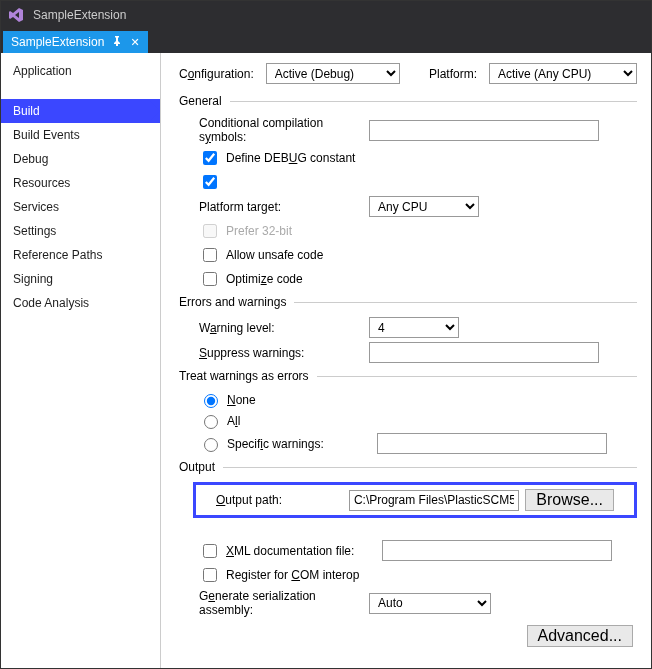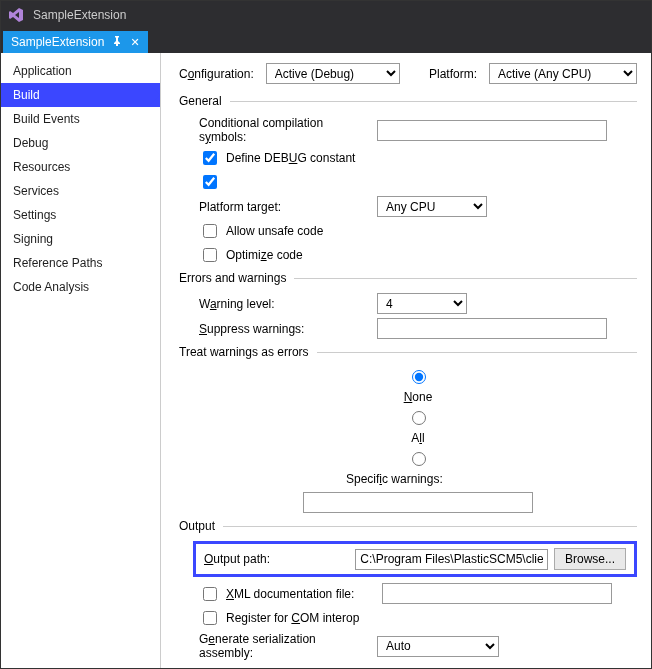--- a/index.html
+++ b/index.html
@@ -57,20 +57,21 @@
   }
   .sidebar-item {
     padding: 5px 12px;
     cursor: pointer;
     color: #1e1e1e;
   }
   .sidebar-item.selected {
     background: #3b47ff;
     color: #fff;
     position: relative;
+    margin-top: 16px;
   }
   .sidebar-item.selected::after {
     content: "";
     position: absolute;
     right: -10px;
     top: 50%;
     transform: translateY(-50%);
     border: 10px solid transparent;
     border-left-color: #3b47ff;
   }
@@ -94,36 +95,36 @@
   .section-header {
     display: flex;
     align-items: center;
     margin: 6px 0 8px 0;
     color: #000;
   }
   .section-header .line {
     flex:1; height:1px; background:#ccc; margin-left:8px;
   }
   .form-row {
-    display:flex; align-items:center; margin: 4px 0 4px 20px; gap: 8px;
+    display:flex; align-items:center; margin: 4px 0 4px 20px;
   }
   .form-row .flabel { width: 170px; }
   .check-row { display:flex; align-items:center; gap:6px; margin:4px 0 4px 20px;}
   .check-row input[type=checkbox]{ width:14px; height:14px; }
   .check-row.disabled { color:#aaa; }
-  .radio-row { display:flex; align-items:center; gap:6px; margin:4px 0 4px 20px;flex-direction:column;}
+  .radio-row { display:flex; align-items:center; gap:6px; margin:4px 0 4px 20px;}
   .radio-row input[type=radio]{ width:14px; height:14px; }
   button.btn {
-    font-family:inherit; font-size:12px;
+    font-family:inherit; font-size:16px;
     background:#e9e9e9; border:1px solid #aaa;
     height:22px; padding:0 10px; cursor:pointer;
   }
   .highlight-box {
     border: 3px solid #3b47ff;
-    padding: 4px 8px;
+    padding: 4px 20px;
     display:flex; align-items:center;
     margin-left:14px;
     justify-content:flex-end;
   }
   .advanced-row { text-align:right; margin-top:8px; padding-right:4px;}
   .u { text-decoration: underline; }
 </style>
 </head>
 <body>
 
@@ -151,22 +152,22 @@
 <div class="content">
 
   <div class="sidebar">
     <div class="sidebar-item"><span>Application</span></div>
     <div class="sidebar-item selected"><span>Build</span></div>
     <div class="sidebar-item"><span>Build Events</span></div>
     <div class="sidebar-item"><span>Debug</span></div>
     <div class="sidebar-item"><span>Resources</span></div>
     <div class="sidebar-item"><span>Services</span></div>
     <div class="sidebar-item"><span>Settings</span></div>
+    <div class="sidebar-item"><span>Reference Paths</span></div>
     <div class="sidebar-item"><span>Signing</span></div>
-    <div class="sidebar-item"><span>Reference Paths</span></div>
     <div class="sidebar-item"><span>Code Analysis</span></div>
   </div>
 
   <div class="main">
 
     <div class="row">
       <label class="lbl-sm">C<span class="u">o</span>nfiguration:</label>
       <select style="width:160px"><option>Active (Debug)</option></select>
       <span style="width:24px"></span>
       <label class="lbl-sm">Platform:</label>
@@ -185,20 +186,24 @@
       <input type="checkbox" checked="" style="">
       <span>Define DEB<span class="u">U</span>G constant</span>
     </div>
     <div class="check-row">
       <input type="checkbox" checked="" style="">
     </div>
     <div class="form-row">
       <span class="flabel">Platform tar<span class="u">g</span>et:</span>
       <select style="width:110px"><option>Any CPU</option></select>
     </div>
+    <div class="check-row disabled">
+      <input type="checkbox" disabled="" style="">
+      <span>Prefer 32-bit</span>
+    </div>
     <div class="check-row">
       <input type="checkbox" style="">
       <span>Allow unsafe code</span>
     </div>
     <div class="check-row">
       <input type="checkbox" style="">
       <span>Optimi<span class="u">z</span>e code</span>
     </div>
 
     <div class="section-header">
@@ -234,21 +239,21 @@
 
     <div class="section-header">
       <span>Output</span>
         <div class="line"></div>
     </div>
     <div class="highlight-box">
       <span style="width:164px"><span class="u">O</span>utput path:</span>
       <input type="text" style="width: 208px;" value="C:\Program Files\PlasticSCM5\client\">
       <button class="btn" style="margin-left:6px">Browse...</button>
     </div>
-    <div class="check-row" style="margin-top:6px">
+    <div class="check-row" style="margin-top:22px">
       <input type="checkbox" style="">
       <span style="width:150px"><span class="u">X</span>ML documentation file:</span>
       <input type="text" style="width: 230px;" value="">
     </div>
     <div class="check-row">
       <input type="checkbox" style="">
       <span>Register for <span class="u">C</span>OM interop</span>
     </div>
     <div class="form-row">
       <span class="flabel">G<span class="u">e</span>nerate serialization assembly:</span>

